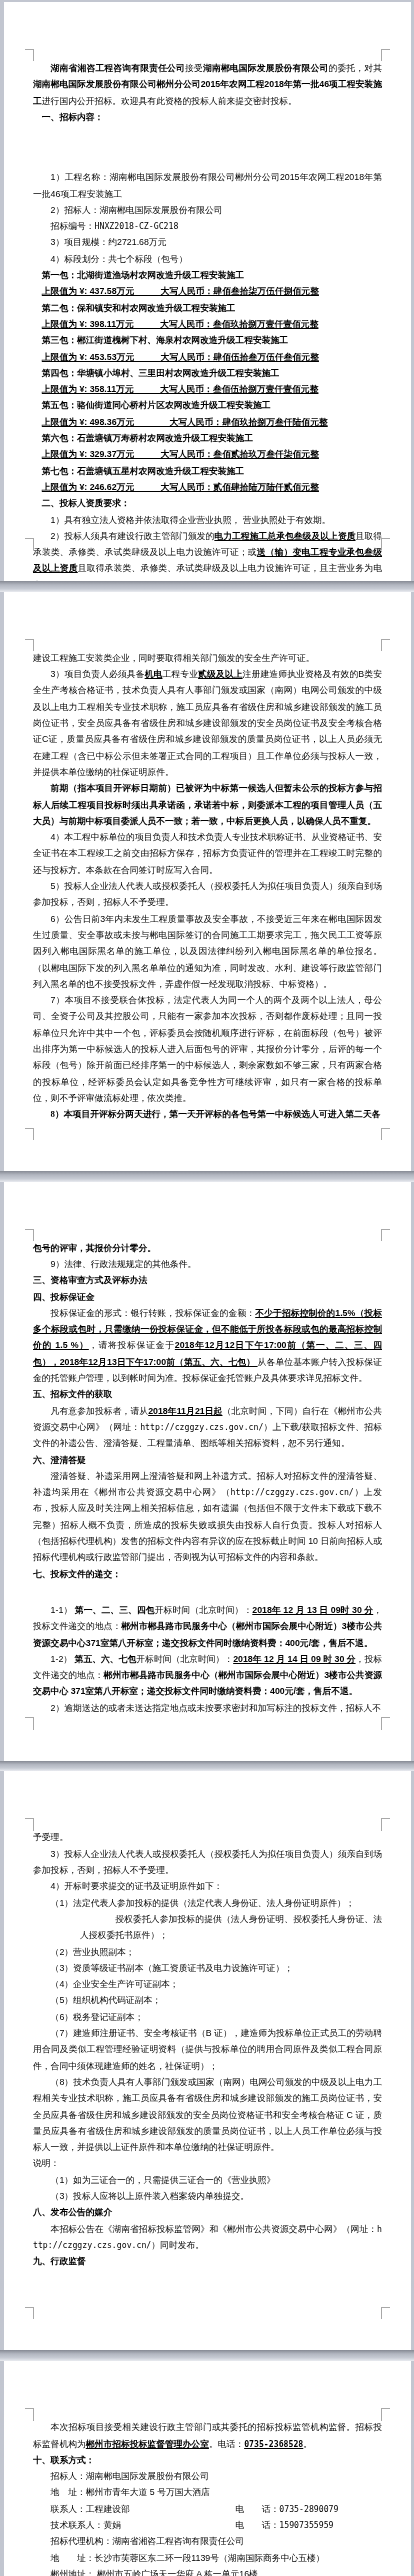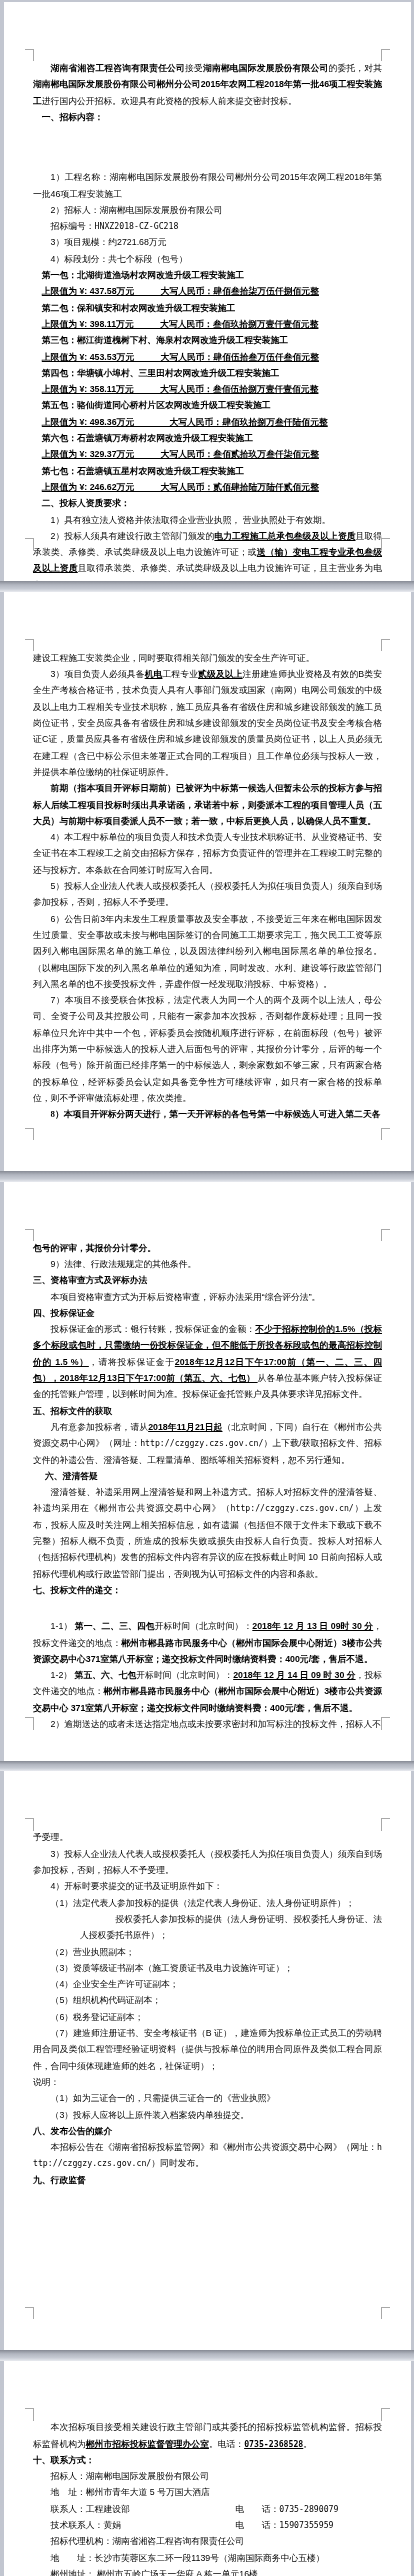--- a/index.html
+++ b/index.html
@@ -104,26 +104,25 @@
     <div class="sep"></div>
     <div class="page">
       <div class="mark mt ml"></div>
       <div class="mark mt mr"></div>
       <div class="mark mb ml"></div>
       <div class="mark mb mr"></div>
       <div class="content">
         <p style="text-indent: 0em;"><span class="bold">包号的评审，其报价分计零分。</span></p>
         <p style="text-indent: 2em;"><span>9）法律、行政法规规定的其他条件。</span></p>
         <p style="text-indent: 0em;"><span class="bold">三、资格审查方式及评标办法</span></p>
-        <p style="text-indent: 2em;"><span>本项目资格审查方式为开标后资格审查，评标办法采用“综合评分法”。</span></p>
         <p style="text-indent: 0em;"><span class="bold">四、投标保证金</span></p>
         <p style="text-indent: 2em;"><span>投标保证金的形式：银行转账，投标保证金的金额：</span><span class="bold ul">不少于招标控制价的1.5%（投标多个标段或包时，只需缴纳一份投标保证金，但不能低于所投各标段或包的最高招标控制价的 1.5 %）</span><span>，请将投标保证金于</span><span class="bold ul">2018年12月12日下午17:00前（第一、二、三、四包），2018年12月13日下午17:00前（第五、六、七包） </span><span>从各单位基本账户转入投标保证金的托管账户管理，以到帐时间为准。投标保证金托管账户及具体要求详见招标文件。</span></p>
         <p style="text-indent: 0em;"><span class="bold">五、招标文件的获取</span></p>
         <p style="text-indent: 2em;"><span>凡有意参加投标者，请从</span><span class="bold ul">2018年11月21日起</span><span>（北京时间，下同）自行在《郴州市公共资源交易中心网》（网址：</span><span class="mono">http://czggzy.czs.gov.cn/</span><span>）上下载/获取招标文件、招标文件的补遗公告、澄清答疑、工程量清单、图纸等相关招标资料，恕不另行通知。</span></p>
-        <p style="text-indent: 0em; margin-left: 12px;"><span class="bold">六、澄清答疑</span></p>
+        <p style="text-indent: 0em;"><span class="bold">六、澄清答疑</span></p>
         <p style="text-indent: 2em;"><span>澄清答疑、补遗采用网上澄清答疑和网上补遗方式。招标人对招标文件的澄清答疑、补遗均采用在《郴州市公共资源交易中心网》（</span><span class="mono">http://czggzy.czs.gov.cn/</span><span>）上发布，投标人应及时关注网上相关招标信息，如有遗漏（包括但不限于文件未下载或下载不完整）招标人概不负责，所造成的投标失败或损失由投标人自行负责。投标人对招标人（包括招标代理机构）发售的招标文件内容有异议的应在投标截止时间 10 日前向招标人或招标代理机构或行政监管部门提出，否则视为认可招标文件的内容和条款。</span></p>
         <p style="text-indent: 0em;"><span class="bold">七、投标文件的递交：</span></p>
         <p style="text-indent: 2em; margin-top: 20px;"><span>1-1） </span><span class="bold">第一、二、三、四包</span><span>开标时间（北京时间）：</span><span class="bold ul">2018年 12 月 13 日 09时 30 分</span><span>，投标文件递交的地点：</span><span class="bold">郴州市郴县路市民服务中心（郴州市国际会展中心附近）3楼市公共资源交易中心371室第八开标室；递交投标文件同时缴纳资料费：400元/套，售后不退。</span></p>
         <p style="text-indent: 2em;"><span>1-2） </span><span class="bold">第五、六、七包</span><span>开标时间（北京时间）：</span><span class="bold ul">2018年 12 月 14 日 09 时 30 分</span><span>，投标文件递交的地点：</span><span class="bold">郴州市郴县路市民服务中心（郴州市国际会展中心附近）3楼市公共资源交易中心 371室第八开标室；递交投标文件同时缴纳资料费：400元/套，售后不退。</span></p>
         <p style="text-indent: 2em;"><span>2）逾期送达的或者未送达指定地点或未按要求密封和加写标注的投标文件，招标人不</span></p>
       </div>
     </div>
     <div class="sep"></div>
     <div class="page">
       <div class="mark mt ml"></div>
@@ -135,20 +134,21 @@
         <p style="text-indent: 2em;"><span>3）投标人企业法人代表人或授权委托人（授权委托人为拟任项目负责人）须亲自到场参加投标，否则，招标人不予受理。</span></p>
         <p style="text-indent: 2em;"><span>4）开标时要求提交的证书及证明原件如下：</span></p>
         <p style="text-indent: 2em;"><span>（1）法定代表人参加投标的提供（法定代表人身份证、法人身份证明原件）；</span></p>
         <p style="text-indent: 4em; margin-left: 47px;"><span>授权委托人参加投标的提供（法人身份证明、授权委托人身份证、法人授权委托书原件）；</span></p>
         <p style="text-indent: 2em;"><span>（2）营业执照副本；</span></p>
         <p style="text-indent: 2em;"><span>（3）资质等级证书副本（施工资质证书及电力设施许可证）；</span></p>
         <p style="text-indent: 2em;"><span>（4）企业安全生产许可证副本；</span></p>
         <p style="text-indent: 2em;"><span>（5）组织机构代码证副本；</span></p>
         <p style="text-indent: 2em;"><span>（6）税务登记证副本；</span></p>
         <p style="text-indent: 2em;"><span>（7）建造师注册证书、安全考核证书（B 证），建造师为投标单位正式员工的劳动聘用合同及类似工程管理经验证明资料（提供与投标单位的聘用合同原件及类似工程合同原件，合同中须体现建造师的姓名，社保证明）；</span></p>
+        <p style="text-indent: 2em;"><span>（8）技术负责人具有人事部门颁发或国家（南网）电网公司颁发的中级及以上电力工程相关专业技术职称，施工员应具备有省级住房和城乡建设部颁发的施工员岗位证书，安全员应具备省级住房和城乡建设部颁发的安全员岗位资格证书和安全考核合格证 C 证，质量员应具备有省级住房和城乡建设部颁发的质量员岗位证书，以上人员工作单位必须与投标人一致，并提供以上证件原件和本单位缴纳的社保证明原件。</span></p>
         <p style="text-indent: 0em;"><span>说明：</span></p>
         <p style="text-indent: 2em;"><span>（1）如为三证合一的，只需提供三证合一的《营业执照》</span></p>
         <p style="text-indent: 2em;"><span>（3）投标人应将以上原件装入档案袋内单独提交。</span></p>
         <p style="text-indent: 0em;"><span class="bold">八、发布公告的媒介</span></p>
         <p style="text-indent: 2em;"><span>本招标公告在《湖南省招标投标监管网》和《郴州市公共资源交易中心网》（网址：</span><span class="mono">http://czggzy.czs.gov.cn/</span><span>）同时发布。</span></p>
         <p style="text-indent: 0em;"><span class="bold">九、行政监督</span></p>
       </div>
     </div>
     <div class="sep"></div>
     <div class="page">

